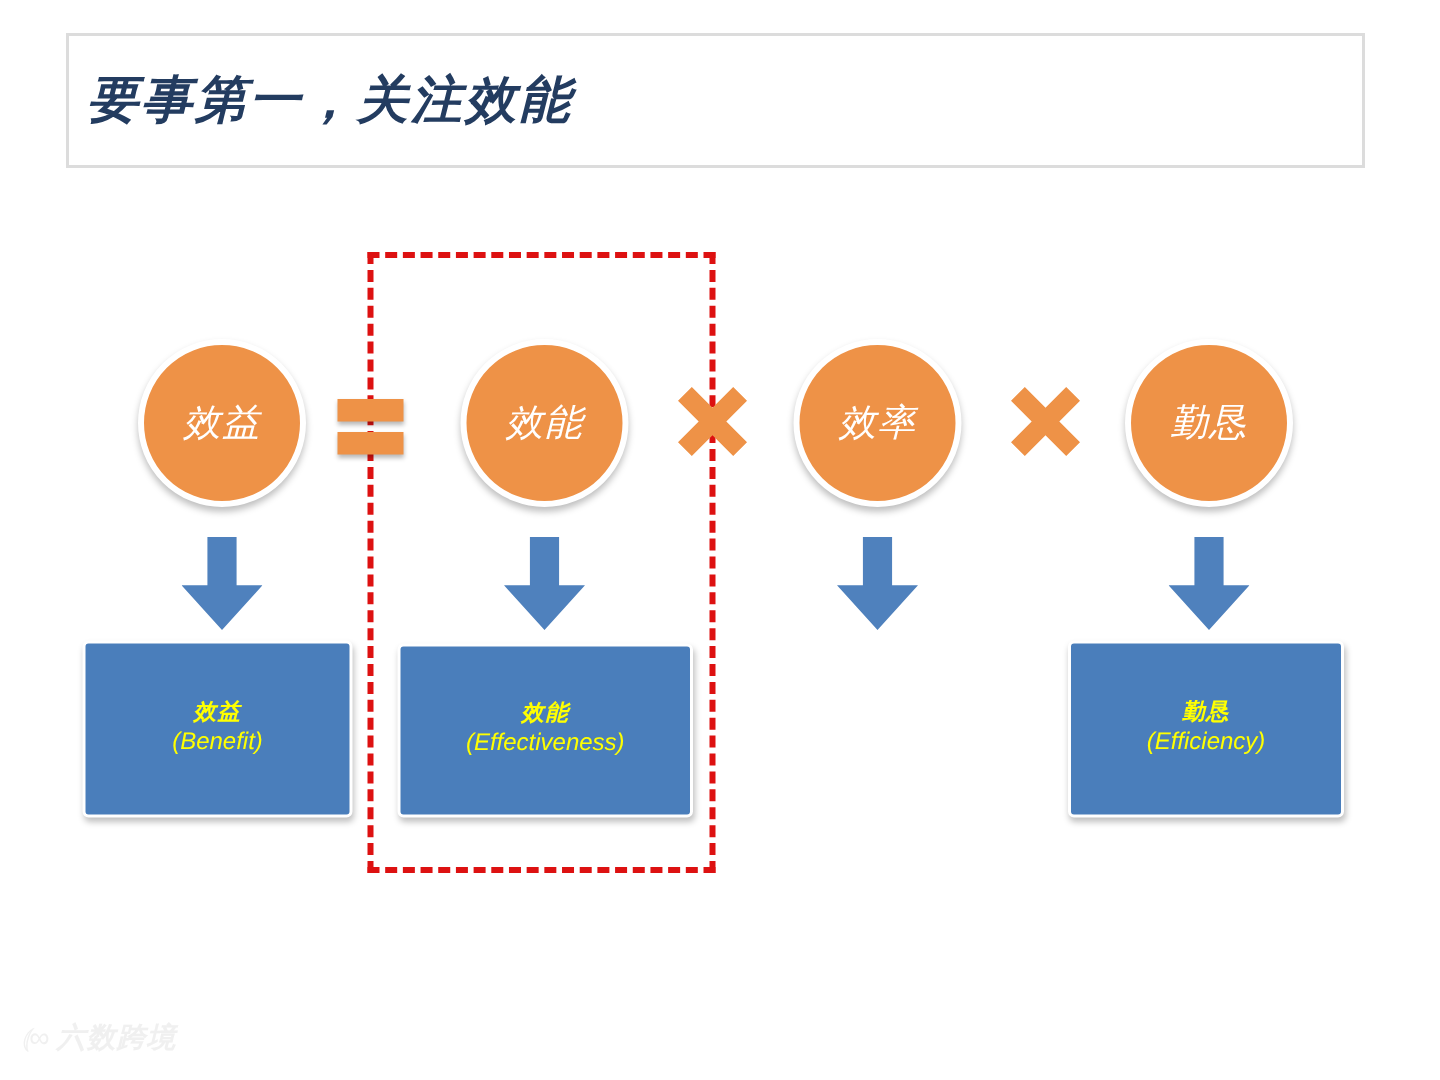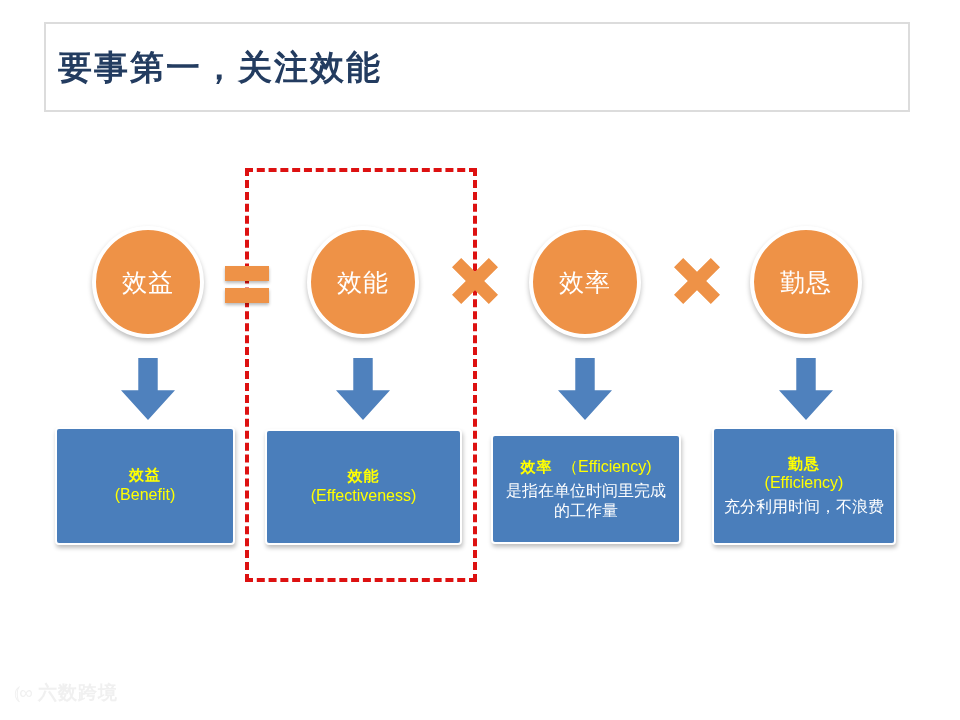--- a/index.html
+++ b/index.html
@@ -12,20 +12,21 @@
     position: relative;
     overflow: hidden;
   }
 
   .slide {
     position: absolute;
     left: 0; top: 0;
     width: 960px;
     height: 720px;
     background: #ffffff;
+    font-style: italic;
   }
 
   
   .title-box {
     position: absolute;
     left: 44px;
     top: 22px;
     width: 866px;
     height: 90px;
     border: 2px solid #dcdcdc;
@@ -253,32 +254,24 @@
   <div class="info-box b1">
     <div class="box-cn">效益</div>
     <div class="box-en">(Benefit)</div>
   </div>
 
   <div class="info-box b2">
     <div class="box-cn">效能</div>
     <div class="box-en">(Effectiveness)</div>
   </div>
 
-  <div class="info-box b3">
-    <div class="box-head-inline">
-      <span class="box-cn">效率</span>
-      <span class="box-en">（Efficiency)</span>
-    </div>
-    <div class="box-desc">是指在单位时间里完成的工作量</div>
-  </div>
 
   <div class="info-box b4">
     <div class="box-cn">勤恳</div>
     <div class="box-en">(Efficiency)</div>
-    <div class="box-desc">充分利用时间，不浪费</div>
   </div>
 
   <div class="watermark">
     <span class="wm-mark">⦅∞</span>
     <span class="wm-text">六数跨境</span>
   </div>
 
 </div>
 
 </body></html>

